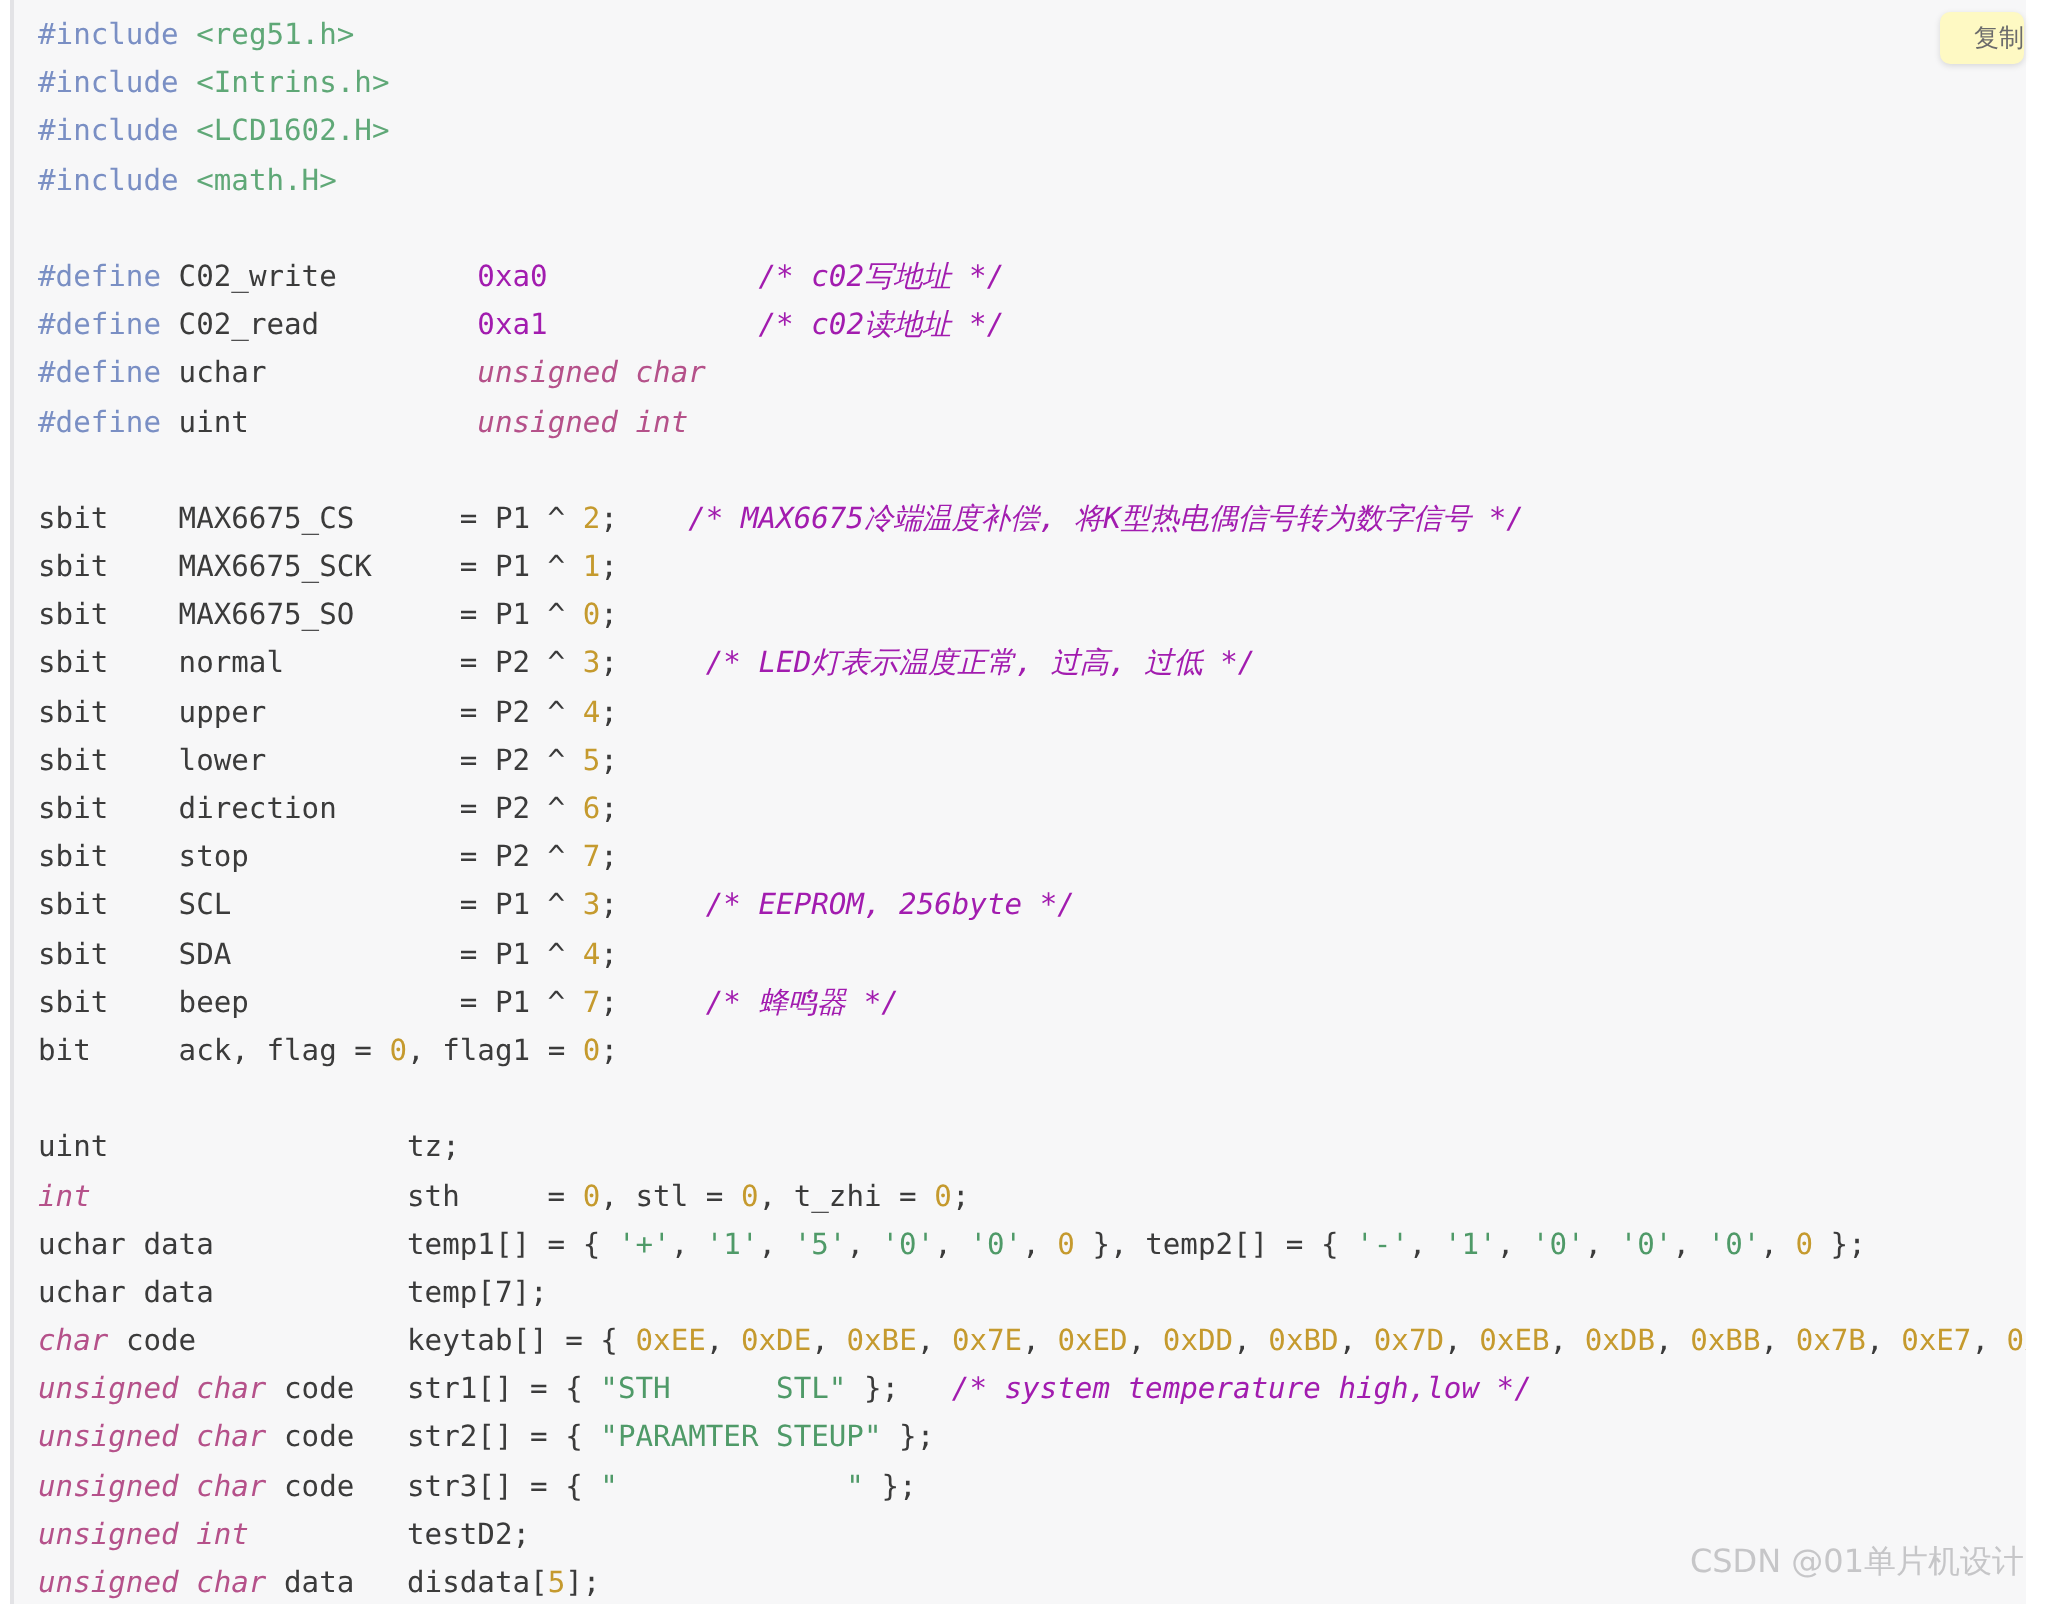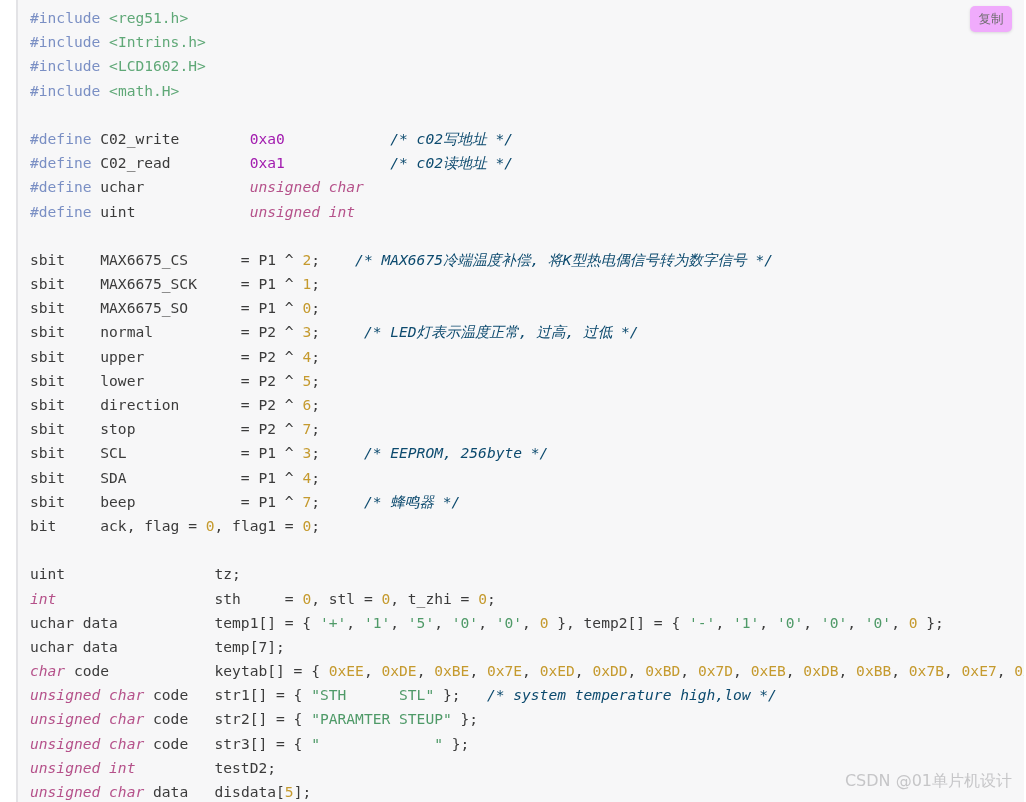--- a/index.html
+++ b/index.html
@@ -9,21 +9,21 @@
     width: 1026px;
     height: 802px;
     overflow: hidden;
   }
   body {
     font-family: "DejaVu Sans Mono", "Liberation Mono", monospace;
   }
 
   #code-block {
     position: absolute;
-    left: 16px;
+    left: 5px;
     top: 0;
     width: 1008px;
     height: 802px;
     background: #f7f7f8;
     border-left: 2px solid #e3e3e6;
     box-sizing: border-box;
     overflow: hidden;
   }
 
   #code-pre {
@@ -40,34 +40,34 @@
   .ln { display: block; height: 24.2px; }
 
   
   .pre   { color: #7a8fc4; }   
   .hdr   { color: #5fa877; }   
   .kw    { color: #b5518a; font-style: italic; }   
   .pln   { color: #3b3b3b; }   
   .num   { color: #c59a2e; }   
   .numb  { color: #a21caf; }   
   .str   { color: #4f9a68; }   
-  .cmt   { color: #0c4a6e; font-style: italic; }  
+  .cmt   { color: #a21caf; font-style: italic; }  
 
   #copy-button {
     position: absolute;
     right: 14px;
     top: 6px;
     width: 42px;
     height: 26px;
-    background: #f0abfc;
+    background: #fef9c3;
     border-radius: 5px;
     box-shadow: 0 1px 3px rgba(0,0,0,0.13);
     display: flex;
     align-items: center;
-    justify-content: center;
+    justify-content: flex-end;
     font-family: "DejaVu Sans", "Liberation Sans", sans-serif;
     font-size: 12.5px;
     color: #6b6b6b;
     cursor: pointer;
     user-select: none;
   }
 
   #watermark {
     position: absolute;
     right: 14px;

